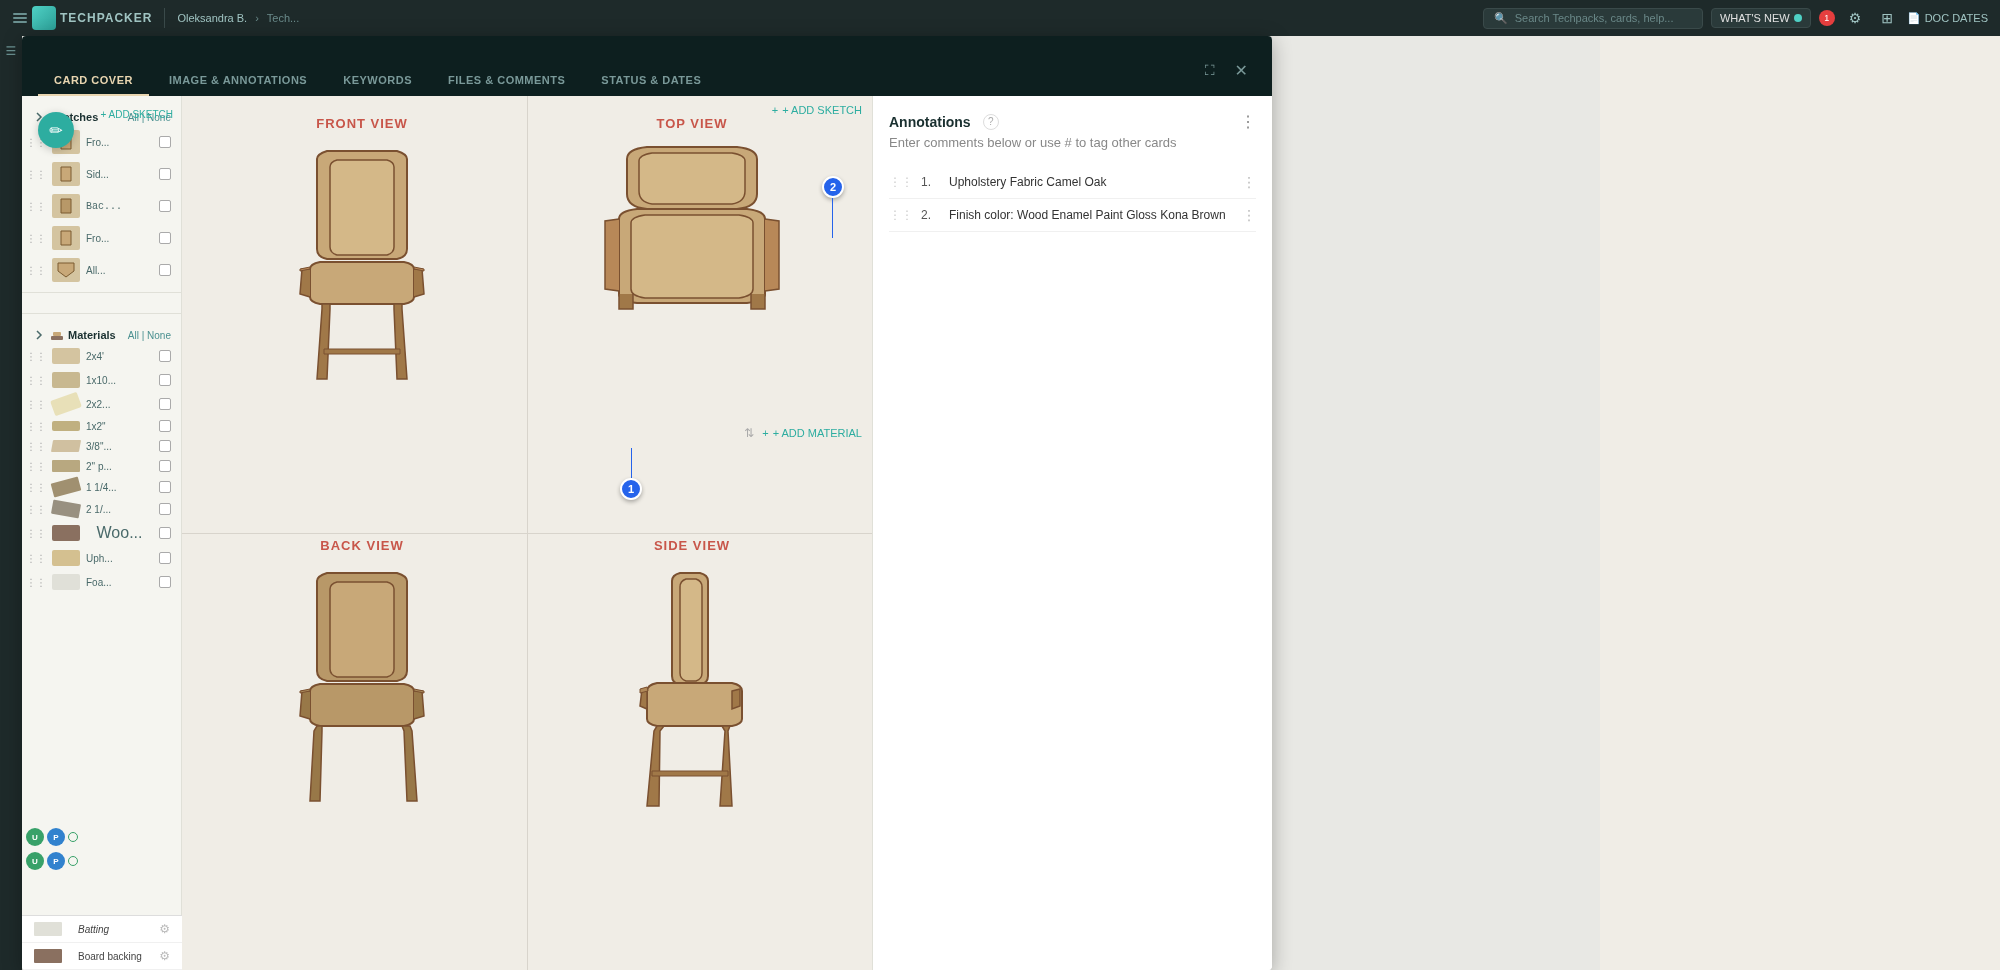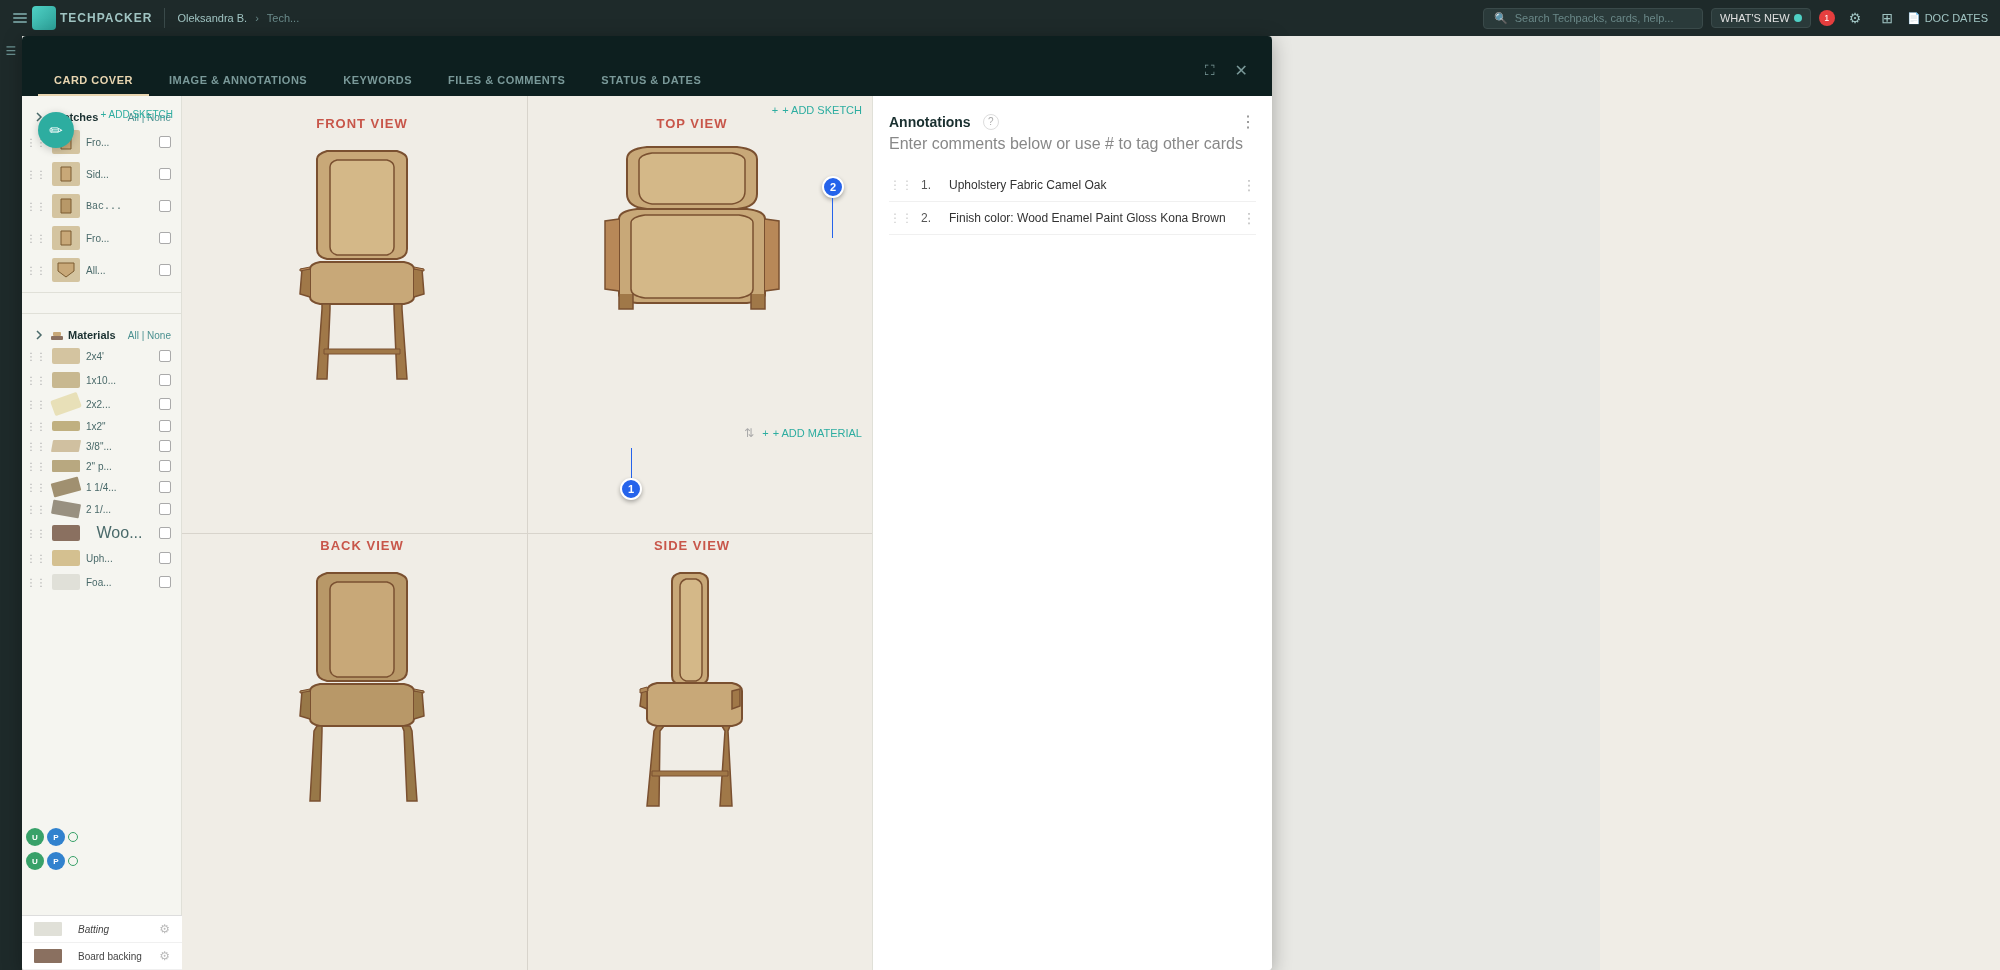--- a/index.html
+++ b/index.html
@@ -244,21 +244,21 @@
       align-items: center;
       gap: 12px;
       margin-bottom: 4px;
     }
     .annotation-title {
       font-size: 14px;
       font-weight: 700;
       color: #1a3030;
     }
     .annotation-help-text {
-      font-size: 16px;
+      font-size: 13px;
       color: #888;
       margin-bottom: 16px;
     }
     .annotation-menu {
       margin-left: auto;
       color: #888;
       cursor: pointer;
       font-size: 16px;
     }
     .annotation-item {

